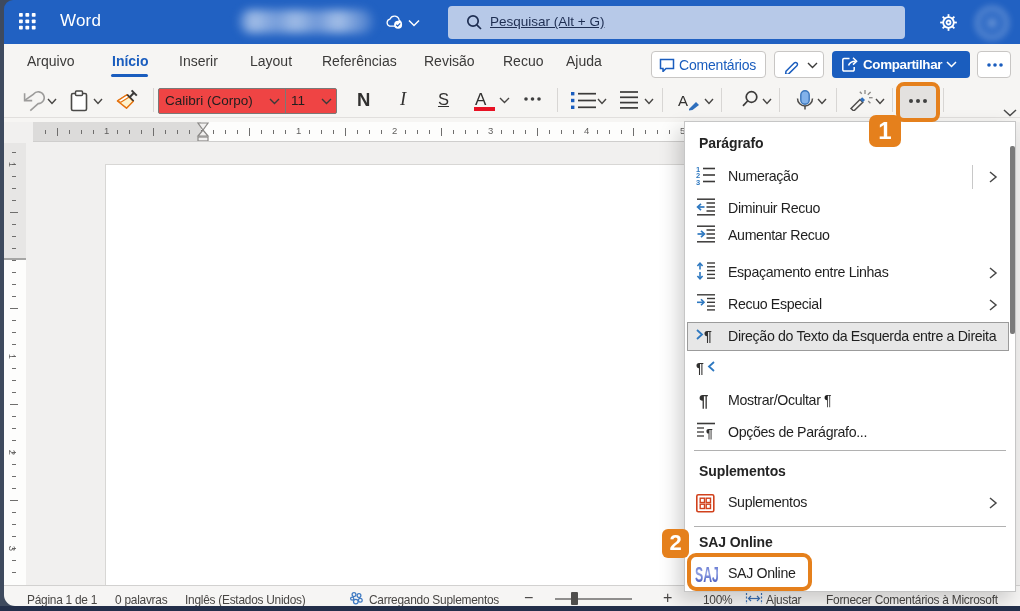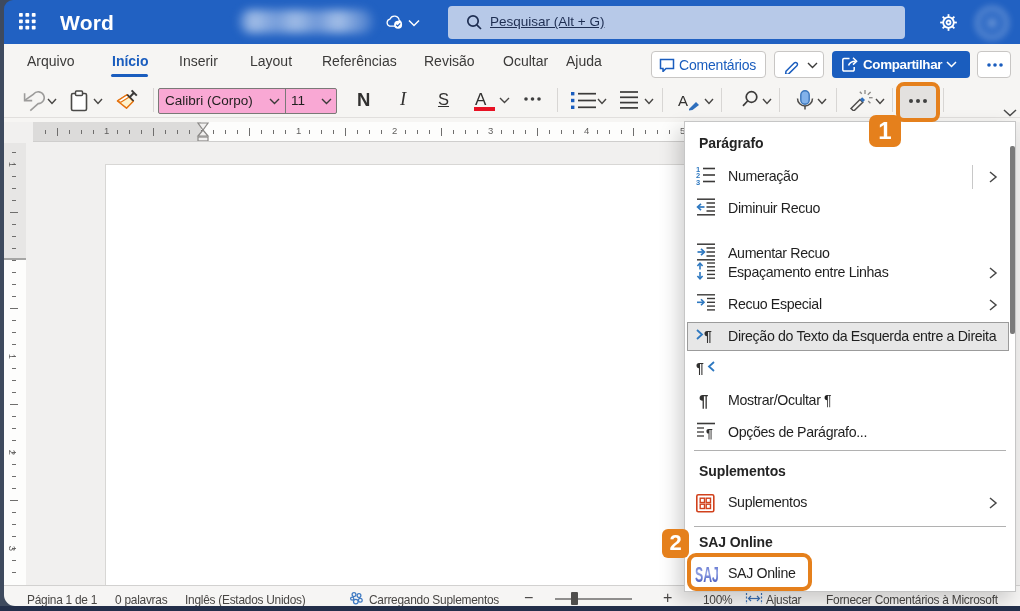--- a/index.html
+++ b/index.html
@@ -7,21 +7,21 @@
   .abs{position:absolute;}
   
   #header{left:4px;top:0;width:1016px;height:44px;background:#2161c2;border-top-left-radius:9px;z-index:5;}
   #ribbon{left:4px;top:44px;width:1016px;height:78px;background:#f6f5f3;z-index:4;}
   #ribbon .rule{position:absolute;left:0;top:73px;width:1016px;height:1px;background:#e1dfdd;}
   #rulerrow{left:4px;top:122px;width:1016px;height:20px;background:#f1f0ef;z-index:3;}
   #docarea{left:4px;top:142px;width:1016px;height:443px;background:#f1f0ef;z-index:1;}
   #page{position:absolute;left:101px;top:22px;width:810px;height:421px;background:#fff;border:1px solid #d8d7d5;border-bottom:none;}
   #statusbar{left:4px;top:585px;width:1016px;height:21px;background:#f6f5f4;border-top:1px solid #d2d1d0;border-bottom-left-radius:11px;z-index:10;box-sizing:border-box;}
   #bottomstrip{left:0;top:606px;width:1020px;height:5px;background:#232f4a;z-index:60;}
-  #wordlogo{left:60px;top:11px;font-size:21px;font-weight:700;color:#fff;letter-spacing:.2px;z-index:6;}
+  #wordlogo{left:60px;top:11px;font-size:17px;font-weight:400;color:#fff;letter-spacing:.2px;z-index:6;}
   #titleblur{left:239px;top:10px;width:134px;height:23px;border-radius:11px;z-index:6;
      background:linear-gradient(90deg,rgba(190,208,238,.28) 0%,rgba(215,228,246,.72) 10%,rgba(185,205,238,.55) 28%,rgba(214,227,245,.70) 42%,rgba(182,202,236,.52) 58%,rgba(216,228,246,.72) 74%,rgba(190,208,238,.45) 90%,rgba(190,208,238,.20) 100%);
      filter:blur(5px);}
   #searchbox{left:448px;top:6px;width:457px;height:33px;background:#b7c9e8;border-radius:4px;z-index:6;}
   #searchbox span{position:absolute;left:42px;top:8px;font-size:13.5px;color:#1e2e52;text-decoration:underline;}
   #avatar{left:974px;top:5px;width:36px;height:36px;border-radius:50%;z-index:6;
      background:radial-gradient(circle,rgba(255,255,255,.30) 0%,rgba(255,255,255,.30) 14%,rgba(255,255,255,.04) 26%,rgba(255,255,255,.06) 40%,rgba(255,255,255,.28) 58%,rgba(255,255,255,.10) 72%,rgba(255,255,255,0) 82%);
      filter:blur(3px);}
   
   .tab{position:absolute;top:53px;font-size:14px;color:#3b3a39;z-index:6;white-space:nowrap;}
@@ -31,21 +31,21 @@
   .rbtn{position:absolute;top:51px;height:27px;box-sizing:border-box;background:#fff;border:1px solid #c8c6c4;border-radius:4px;z-index:6;}
   #btn-coment{left:651px;width:115px;text-decoration:underline;}
   #btn-coment span{position:absolute;left:27px;top:5px;font-size:14px;color:#1a5dbe;letter-spacing:-0.2px;}
   #btn-pen{left:774px;width:50px;}
   #btn-share{left:832px;width:138px;background:#1a5dbe;border:none;}
   #btn-share span{position:absolute;left:31px;top:5.5px;font-size:13.4px;font-weight:700;color:#fff;letter-spacing:-0.35px;}
   #btn-more{left:977px;width:34px;}
   
   .sep{position:absolute;top:88px;width:1px;height:24px;background:#d8d6d4;z-index:6;}
   .tchev{z-index:6;}
-  #fontbox{left:158px;top:88px;width:179px;height:26px;box-sizing:border-box;border:1px solid #7a7977;background:#f9a8d4;z-index:6;border-radius:2px;}
+  #fontbox{left:158px;top:88px;width:179px;height:26px;box-sizing:border-box;border:1px solid #7a7977;background:#ef4444;z-index:6;border-radius:2px;}
   #fontbox .div{position:absolute;left:126px;top:0;width:1px;height:24px;background:#7a7977;}
   #fontbox .fname{position:absolute;left:6px;top:4px;font-size:13.5px;color:#201f1e;}
   #fontbox .fsize{position:absolute;left:132px;top:4px;font-size:13.5px;color:#201f1e;}
   .fmt{position:absolute;z-index:6;color:#323130;}
   
   #hruler{left:33px;top:122px;width:655px;height:19px;background:#fdfdfc;border-bottom:1px solid #cfcecd;position:absolute;overflow:hidden;z-index:3;}
   #hruler .margin{position:absolute;left:0;top:0;width:168px;height:19px;background:#dcdbda;}
   #hruler .ticks{position:absolute;left:12px;top:8px;width:640px;height:4px;
      background:repeating-linear-gradient(to right,#6f6e6d 0 1px,transparent 1px 12px);}
   #hruler .ticksbig{position:absolute;left:24px;top:6px;width:630px;height:8px;
@@ -140,21 +140,21 @@
 </svg>
 <div class="abs" id="avatar"></div>
 
 <div class="tab" style="left:27px">Arquivo</div>
 <div class="tab" id="tab-inicio" style="left:112px">Início</div>
 <div class="abs" id="tab-underline"></div>
 <div class="tab" style="left:179px">Inserir</div>
 <div class="tab" style="left:250px">Layout</div>
 <div class="tab" style="left:322px">Referências</div>
 <div class="tab" style="left:424px">Revisão</div>
-<div class="tab" style="left:503px">Ocultar</div>
+<div class="tab" style="left:503px">Recuo</div>
 <div class="tab" style="left:566px">Ajuda</div>
 
 <div class="rbtn" id="btn-coment">
   <svg style="position:absolute;left:7px;top:6px" width="17" height="14">
       <path d="M1.5 1.5 h13 v9 h-7.5 l-3 3 v-3 h-2.5 z" fill="none" stroke="#1a5dbe" stroke-width="1.5"></path>
     </svg>
   <span>Comentários</span>
 </div>
 <div class="rbtn" id="btn-pen">
   <svg style="position:absolute;left:8px;top:5px" width="17" height="17">
@@ -367,21 +367,21 @@
           <line x1="1" y1="16.8" x2="19" y2="16.8"></line>
         </g>
       <g stroke="#2e78c0" stroke-width="1.7" fill="none">
           <line x1="8.5" y1="9" x2="2" y2="9"></line>
           <path d="M5 5.8 L1.6 9 L5 12.2"></path>
         </g>
     </svg>
     <span class="mlabel">Diminuir Recuo</span>
   </div>
 
-  <div class="mrow" style="top:116px">
+  <div class="mrow" style="top:98px">
     <svg class="mic" width="20" height="20">
       <g stroke="#3b3a39" stroke-width="1.5">
           <line x1="1" y1="1.2" x2="19" y2="1.2"></line>
           <line x1="10.5" y1="5" x2="19" y2="5"></line>
           <line x1="10.5" y1="9" x2="19" y2="9"></line>
           <line x1="10.5" y1="13" x2="19" y2="13"></line>
           <line x1="1" y1="16.8" x2="19" y2="16.8"></line>
         </g>
       <g stroke="#2e78c0" stroke-width="1.7" fill="none">
           <line x1="1.5" y1="9" x2="8" y2="9"></line>

